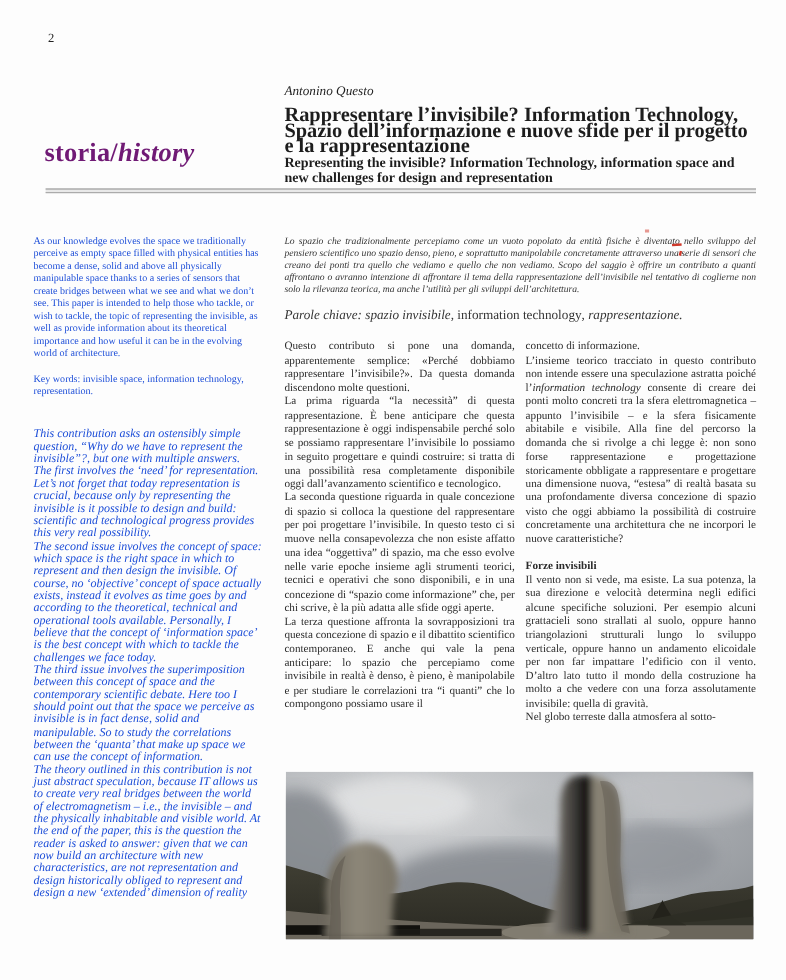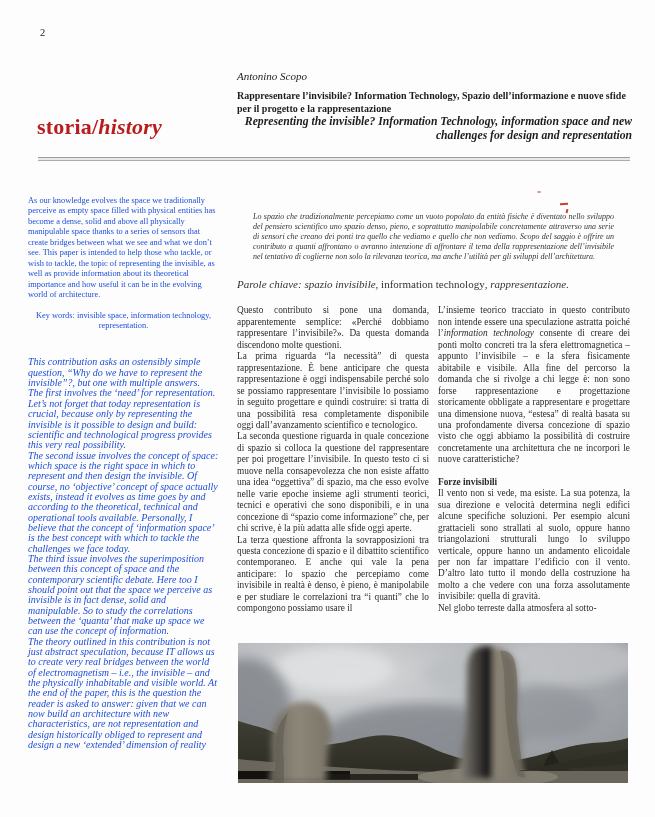--- a/index.html
+++ b/index.html
@@ -1,40 +1,40 @@
 <!DOCTYPE html>
 <html lang="it"><head>
 <meta charset="utf-8">
 <style>
   html,body{margin:0;padding:0;background:#ffffff;}
   .page{position:relative;width:655px;height:817px;background:#fdfdfd;overflow:hidden;
         font-family:"Liberation Serif", serif;-webkit-font-smoothing:antialiased;}
   .page-num{position:absolute;left:40px;top:27px;font-size:10.5px;color:#222;}
 
   .section-label{position:absolute;left:37px;top:114px;font-size:22px;font-weight:bold;
-                 color:#b91c1c;letter-spacing:0.2px;}
+                 color:#701a75;letter-spacing:0.2px;}
   .section-label .history{font-style:italic;}
 
   .header-block{position:absolute;left:237px;top:70px;width:395px;color:#1d1d1d;}
   .author{font-style:italic;font-size:11px;margin:0 0 7px 0;}
-  .title-it{font-weight:bold;font-size:10px;line-height:13.2px;margin:0;}
-  .title-en{font-weight:bold;font-style:italic;font-size:11.7px;line-height:13.2px;margin:0;text-align:right;}
+  .title-it{font-weight:bold;font-size:17px;line-height:13.2px;margin:0;}
+  .title-en{font-weight:bold;font-size:11.7px;line-height:13.2px;margin:0;}
 
   .rule{position:absolute;left:38px;top:157px;width:592px;height:2px;
         background:#e9e9e9;border-top:1px solid #9e9e9e;border-bottom:1px solid #ababab;}
 
   .left-col{position:absolute;left:28px;top:196px;width:191px;color:#1d4ed8;}
   .abstract-en{font-size:8.4px;line-height:10.45px;margin:0;}
-  .keywords{font-size:8.4px;line-height:10.45px;margin:10px 0 12px 0;text-align:center;}
+  .keywords{font-size:8.4px;line-height:10.45px;margin:10px 0 12px 0;}
   .contribution{margin-top:26px;font-style:italic;font-size:10px;line-height:10.35px;}
   .contribution p{margin:0;}
 
   .main{position:absolute;left:237px;top:196px;width:393px;color:#2e2e2e;}
   .abstract-it{font-style:italic;font-size:8px;line-height:10.1px;text-align:justify;
-               color:#333;margin:16px;}
+               color:#333;margin:0;}
   .parole{font-style:italic;font-size:11px;margin:11px 0 0 0;color:#333;}
   .parole .roman{font-style:normal;}
   .columns{margin-top:15px;display:flex;gap:9px;}
   .col{width:192px;font-size:9.3px;line-height:11.45px;text-align:justify;
        color:#2b2b2b;hyphens:auto;}
   .col p{margin:0;}
   .col p.h{font-weight:bold;margin-top:11px;}
   .ital{font-style:italic;}
 
   .photo{position:absolute;left:238px;top:643px;width:390px;height:140px;overflow:hidden;}
@@ -50,21 +50,21 @@
 </head>
 <body>
 
 <div class="page">
 
   <div class="page-num">2</div>
 
   <div class="section-label"><span class="storia">storia/</span><span class="history">history</span></div>
 
   <div class="header-block">
-    <p class="author">Antonino Scopo</p>
+    <p class="author">Antonino Questo</p>
     <p class="title-it">Rappresentare l’invisibile? Information Technology, Spazio dell’informazione e nuove sfide per il progetto e la rappresentazione</p>
     <p class="title-en">Representing the invisible? Information Technology, information space and new challenges for design and representation</p>
   </div>
 
   <div class="rule"></div>
 
   <div class="left-col" lang="en">
     <p class="abstract-en">As our knowledge evolves the space we traditionally perceive as empty space filled with physical entities has become a dense, solid and above all physically manipulable space thanks to a series of sensors that create bridges between what we see and what we don’t see. This paper is intended to help those who tackle, or wish to tackle, the topic of representing the invisible, as well as provide information about its theoretical importance and how useful it can be in the evolving world of architecture.</p>
     <p class="keywords">Key words: invisible space, information technology, representation.</p>
     <div class="contribution">
@@ -81,20 +81,21 @@
     <p class="parole"><span>Parole chiave: spazio invisibile, </span><span class="roman">information technology</span><span>, rappresentazione.</span></p>
 
     <div class="columns">
       <div class="col">
         <p>Questo contributo si pone una domanda, apparentemente semplice: «Perché dobbiamo rappresentare l’invisibile?». Da questa domanda discendono molte questioni.</p>
         <p>La prima riguarda “la necessità” di questa rappresentazione. È bene anticipare che questa rappresentazione è oggi indispensabile perché solo se possiamo rappresentare l’invisibile lo possiamo in seguito progettare e quindi costruire: si tratta di una possibilità resa completamente disponibile oggi dall’avanzamento scientifico e tecnologico.</p>
         <p>La seconda questione riguarda in quale concezione di spazio si colloca la questione del rappresentare per poi progettare l’invisibile. In questo testo ci si muove nella consapevolezza che non esiste affatto una idea “oggettiva” di spazio, ma che esso evolve nelle varie epoche insieme agli strumenti teorici, tecnici e operativi che sono disponibili, e in una concezione di “spazio come informazione” che, per chi scrive, è la più adatta alle sfide oggi aperte.</p>
         <p>La terza questione affronta la sovrapposizioni tra questa concezione di spazio e il dibattito scientifico contemporaneo. E anche qui vale la pena anticipare: lo spazio che percepiamo come invisibile in realtà è denso, è pieno, è manipolabile e per studiare le correlazioni tra “i quanti” che lo compongono possiamo usare il</p>
       </div>
       <div class="col">
+        <p>concetto di informazione.</p>
         <p><span>L’insieme teorico tracciato in questo contributo non intende essere una speculazione astratta poiché l’</span><span class="ital">information technology</span><span> consente di creare dei ponti molto concreti tra la sfera elettromagnetica – appunto l’invisibile – e la sfera fisicamente abitabile e visibile. Alla fine del percorso la domanda che si rivolge a chi legge è: non sono forse rappresentazione e progettazione storicamente obbligate a rappresentare e progettare una dimensione nuova, “estesa” di realtà basata su una profondamente diversa concezione di spazio visto che oggi abbiamo la possibilità di costruire concretamente una architettura che ne incorpori le nuove caratteristiche?</span></p>
         <p class="h">Forze invisibili</p>
         <p>Il vento non si vede, ma esiste. La sua potenza, la sua direzione e velocità determina negli edifici alcune specifiche soluzioni. Per esempio alcuni grattacieli sono strallati al suolo, oppure hanno triangolazioni strutturali lungo lo sviluppo verticale, oppure hanno un andamento elicoidale per non far impattare l’edificio con il vento. D’altro lato tutto il mondo della costruzione ha molto a che vedere con una forza assolutamente invisibile: quella di gravità.</p>
         <p>Nel globo terreste dalla atmosfera al sotto-</p>
       </div>
     </div>
   </div>
 
   <div class="photo" role="img" aria-label="Panoramic photo of two natural stone monoliths – a rounded boulder and a tall menhir – standing against an overcast grey sky with dark hills below">
     <svg width="390" height="140" viewBox="0 0 390 140" xmlns="http://www.w3.org/2000/svg">

